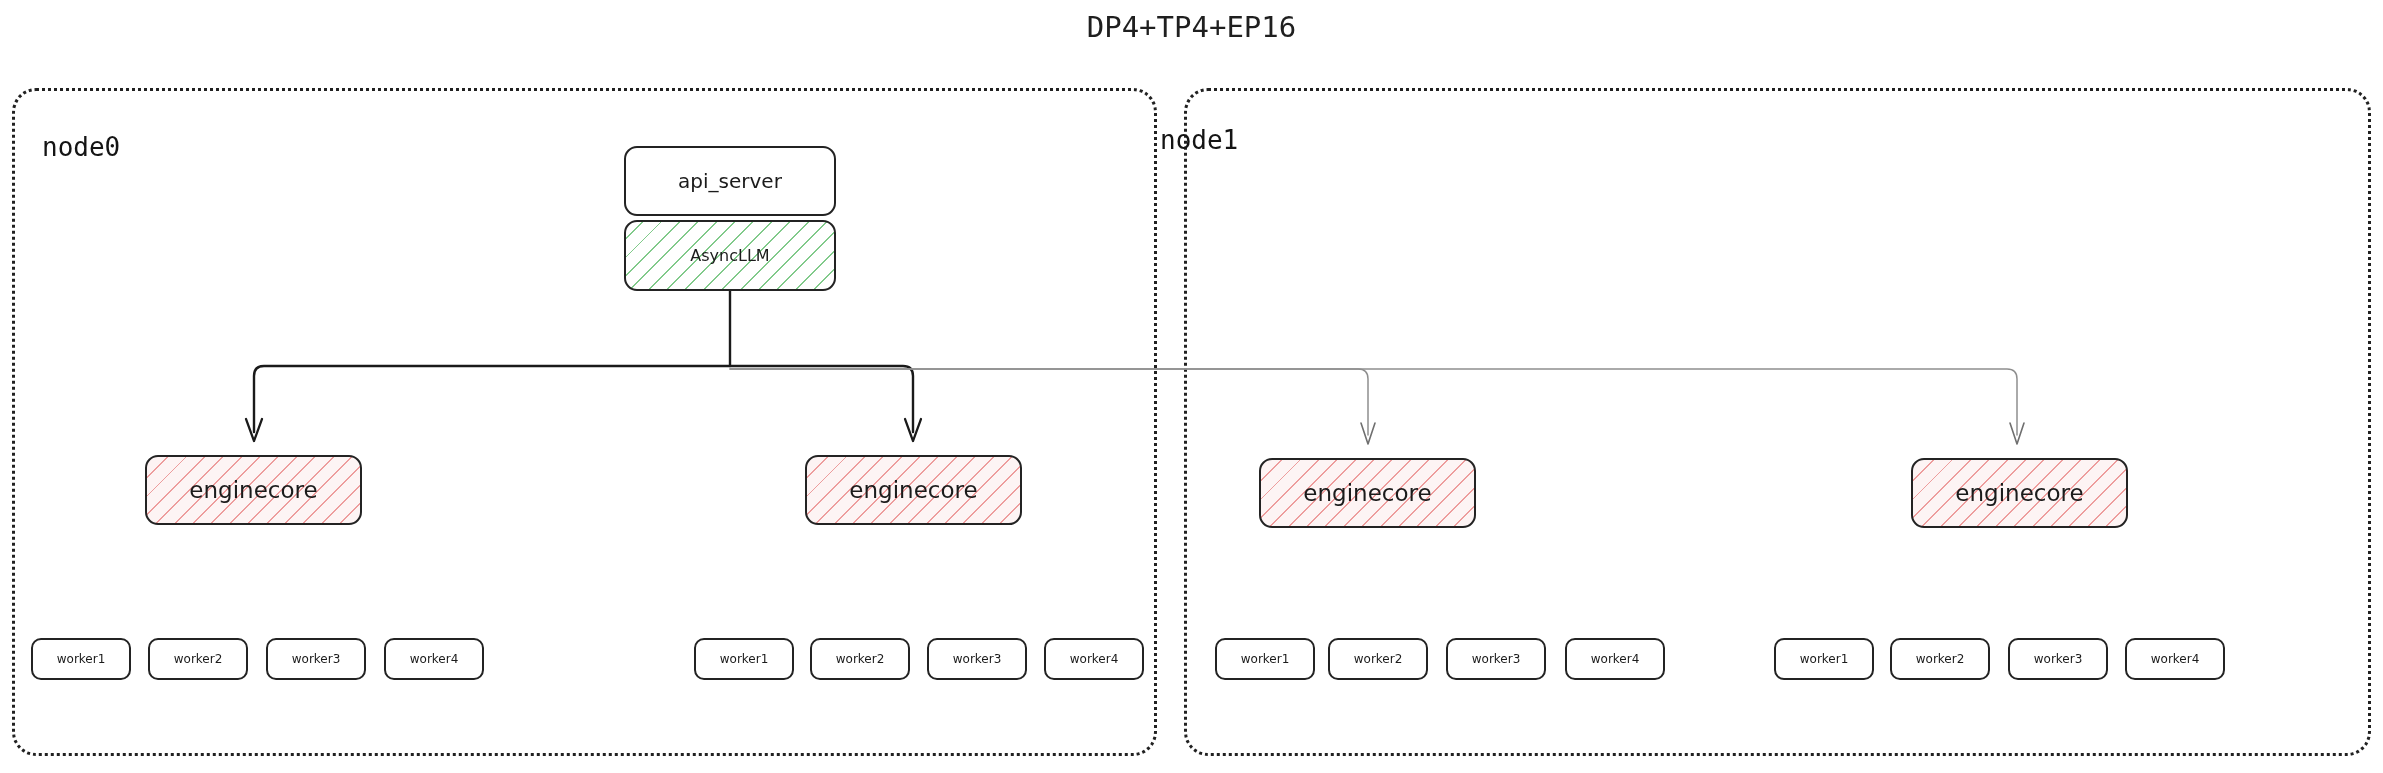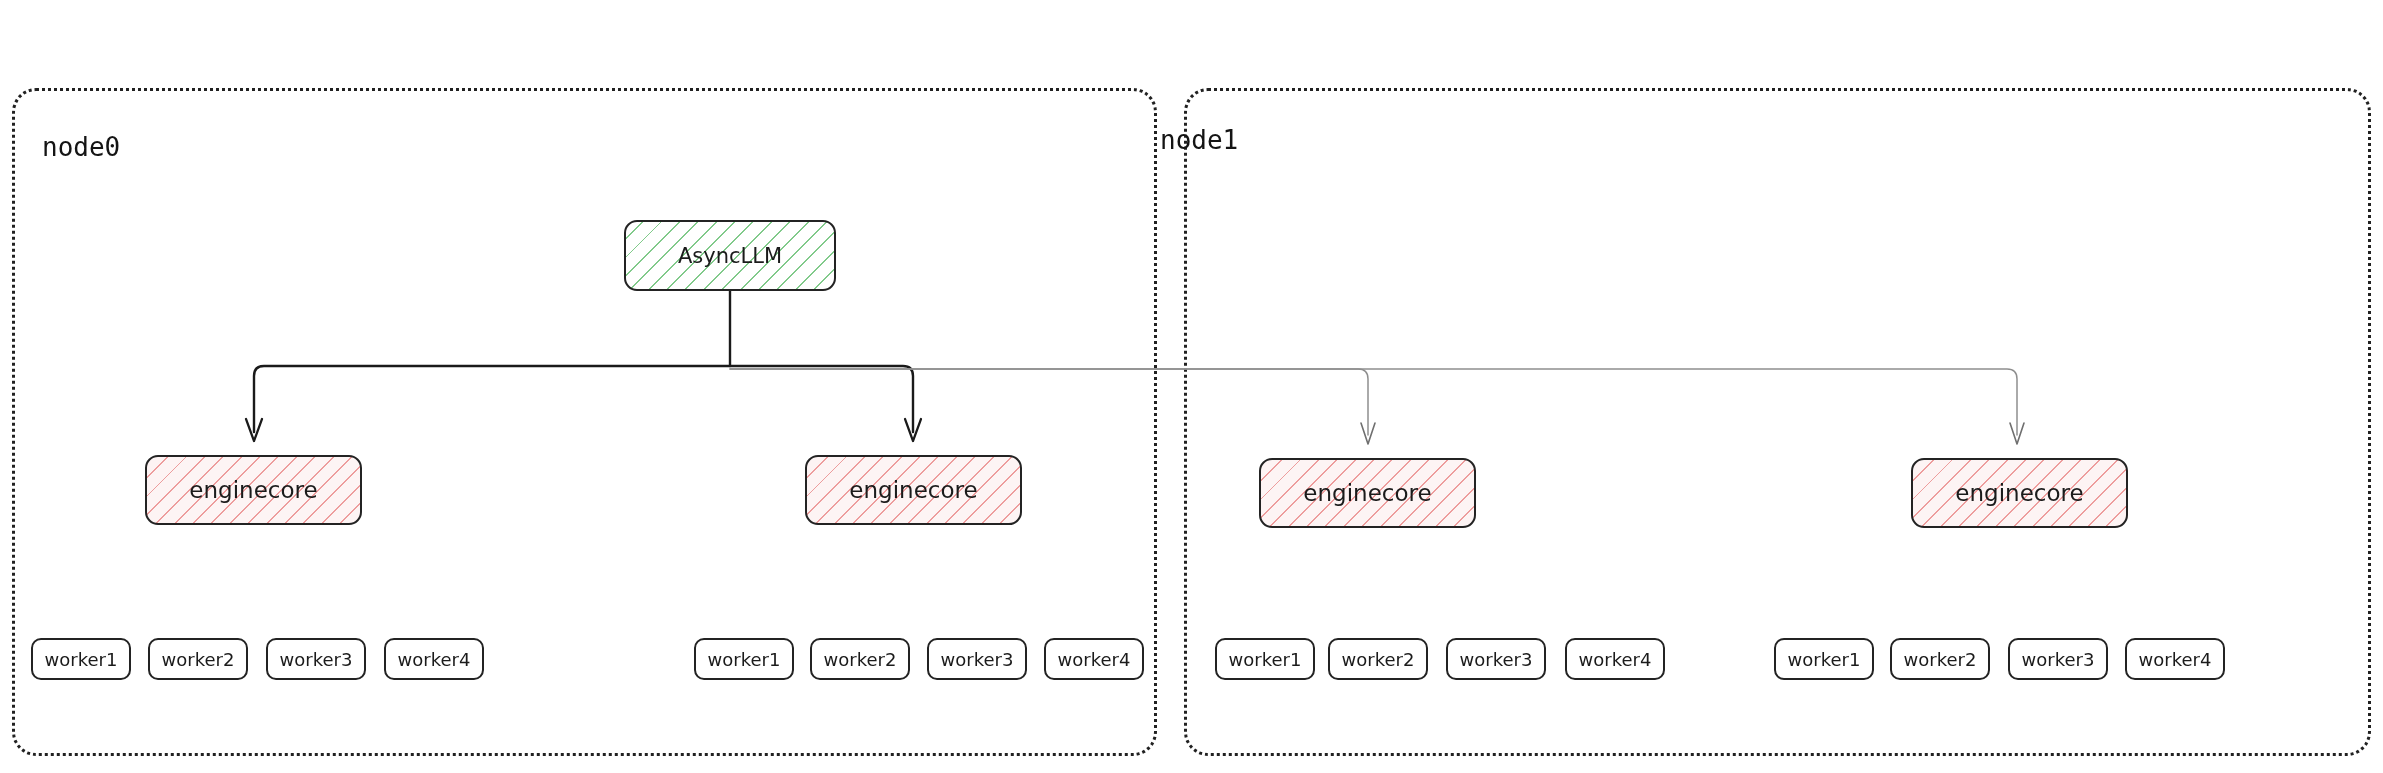--- a/index.html
+++ b/index.html
@@ -63,21 +63,21 @@
     color: #1b1b1b;
     white-space: nowrap;
     z-index: 5;
   }
 
   .gnode.api {
     font-size: 20px;
     border-radius: 13px;
   }
   .gnode.asyncllm {
-    font-size: 21px;
+    font-size: 16px;
     border-radius: 13px;
     background-color: #ffffff;
     background-image: repeating-linear-gradient(
       -45deg,
       rgba(122, 199, 132, 0.95) 0px,
       rgba(122, 199, 132, 0.95) 1.4px,
       rgba(255,255,255,0) 1.4px,
       rgba(255,255,255,0) 13px
     );
   }
@@ -87,41 +87,42 @@
     background-color: #fdf4f4;
     background-image: repeating-linear-gradient(
       -45deg,
       rgba(233, 132, 132, 0.78) 0px,
       rgba(233, 132, 132, 0.78) 1.4px,
       rgba(255,255,255,0) 1.4px,
       rgba(255,255,255,0) 13px
     );
   }
   .gnode.worker {
-    font-size: 18px;
+    font-size: 12px;
     border-radius: 10px;
     border-width: 2.2px;
   }
 
   
   #edges {
     position: absolute;
     left: 0;
     top: 0;
     width: 2383px;
     height: 773px;
     z-index: 2;
     pointer-events: none;
   }
 </style>
 </head>
 <body>
 
 <div id="stage">
 
+  <div class="diagram-title">DP4+TP4+EP16</div>
 
   <svg id="edges" viewBox="0 0 2383 773" xmlns="http://www.w3.org/2000/svg">
     <defs>
       <marker id="ah-dark" viewBox="0 0 12 14" refX="6" refY="12" markerWidth="11" markerHeight="13" orient="auto-start-reverse">
         <path d="M 1 1 L 6 12 L 11 1" fill="none" stroke="#1a1a1a" stroke-width="1.6" stroke-linecap="round" stroke-linejoin="round" transform="translate(0,0)"></path>
       </marker>
       <marker id="ah-light" viewBox="0 0 12 14" refX="6" refY="12" markerWidth="11" markerHeight="13" orient="auto-start-reverse">
         <path d="M 1 1 L 6 12 L 11 1" fill="none" stroke="#8e8e8e" stroke-width="1.5" stroke-linecap="round" stroke-linejoin="round"></path>
       </marker>
     </defs>
@@ -137,20 +138,21 @@
     <path d="M 730 369 L 1358 369 Q 1368 369 1368 379 L 1368 435" fill="none" stroke="#8e8e8e" stroke-width="1.5" stroke-linecap="round" stroke-linejoin="round"></path>
     <path d="M 1361 423 L 1368 444 L 1375 423" fill="none" stroke="#6f6f6f" stroke-width="1.6" stroke-linecap="round" stroke-linejoin="round"></path>
 
     <path d="M 730 369 L 2007 369 Q 2017 369 2017 379 L 2017 435" fill="none" stroke="#8e8e8e" stroke-width="1.5" stroke-linecap="round" stroke-linejoin="round"></path>
     <path d="M 2010 423 L 2017 444 L 2024 423" fill="none" stroke="#6f6f6f" stroke-width="1.6" stroke-linecap="round" stroke-linejoin="round"></path>
   </svg>
 
   <div class="node-box" style="left:12px; top:88px; width:1145px; height:668px;"></div>
   <div class="node-label" style="left:42px; top:132px;text-align:right;">node0</div>
 
+  <div class="gnode api" style="left:624px; top:146px; width:212px; height:70px;">api_server</div>
 
   <div class="gnode asyncllm" style="left:624px; top:220px; width:212px; height:71px;">AsyncLLM</div>
 
   <div class="gnode enginecore" style="left:145px; top:455px; width:217px; height:70px;">enginecore</div>
 
   <div class="gnode enginecore" style="left:805px; top:455px; width:217px; height:70px;">enginecore</div>
 
   <div class="gnode worker" style="left:31px; top:638px; width:100px; height:42px;">worker1</div>
   <div class="gnode worker" style="left:148px; top:638px; width:100px; height:42px;">worker2</div>
   <div class="gnode worker" style="left:266px; top:638px; width:100px; height:42px;">worker3</div>

